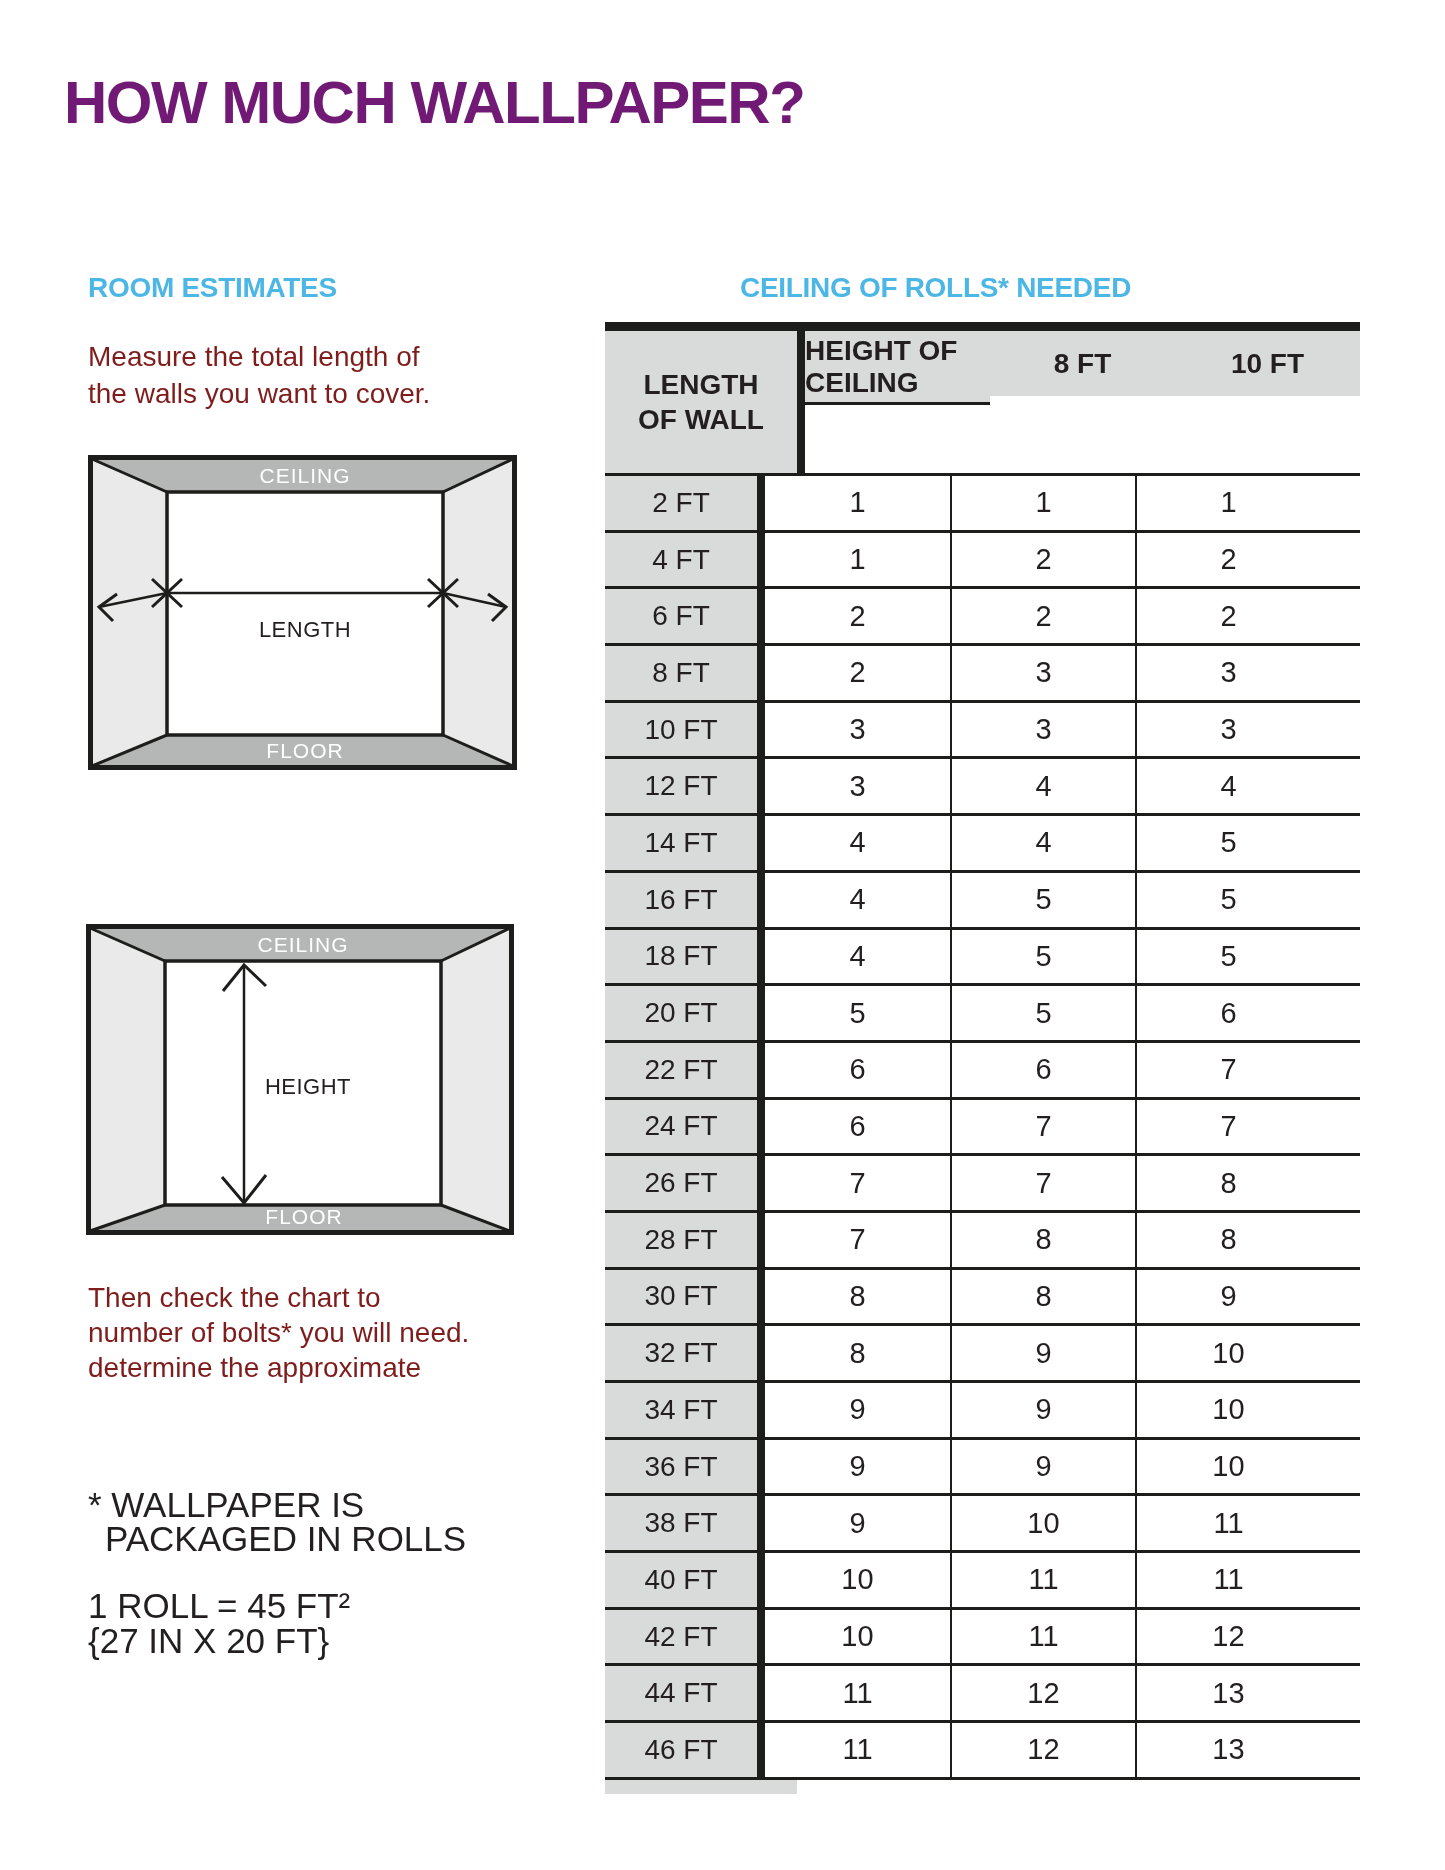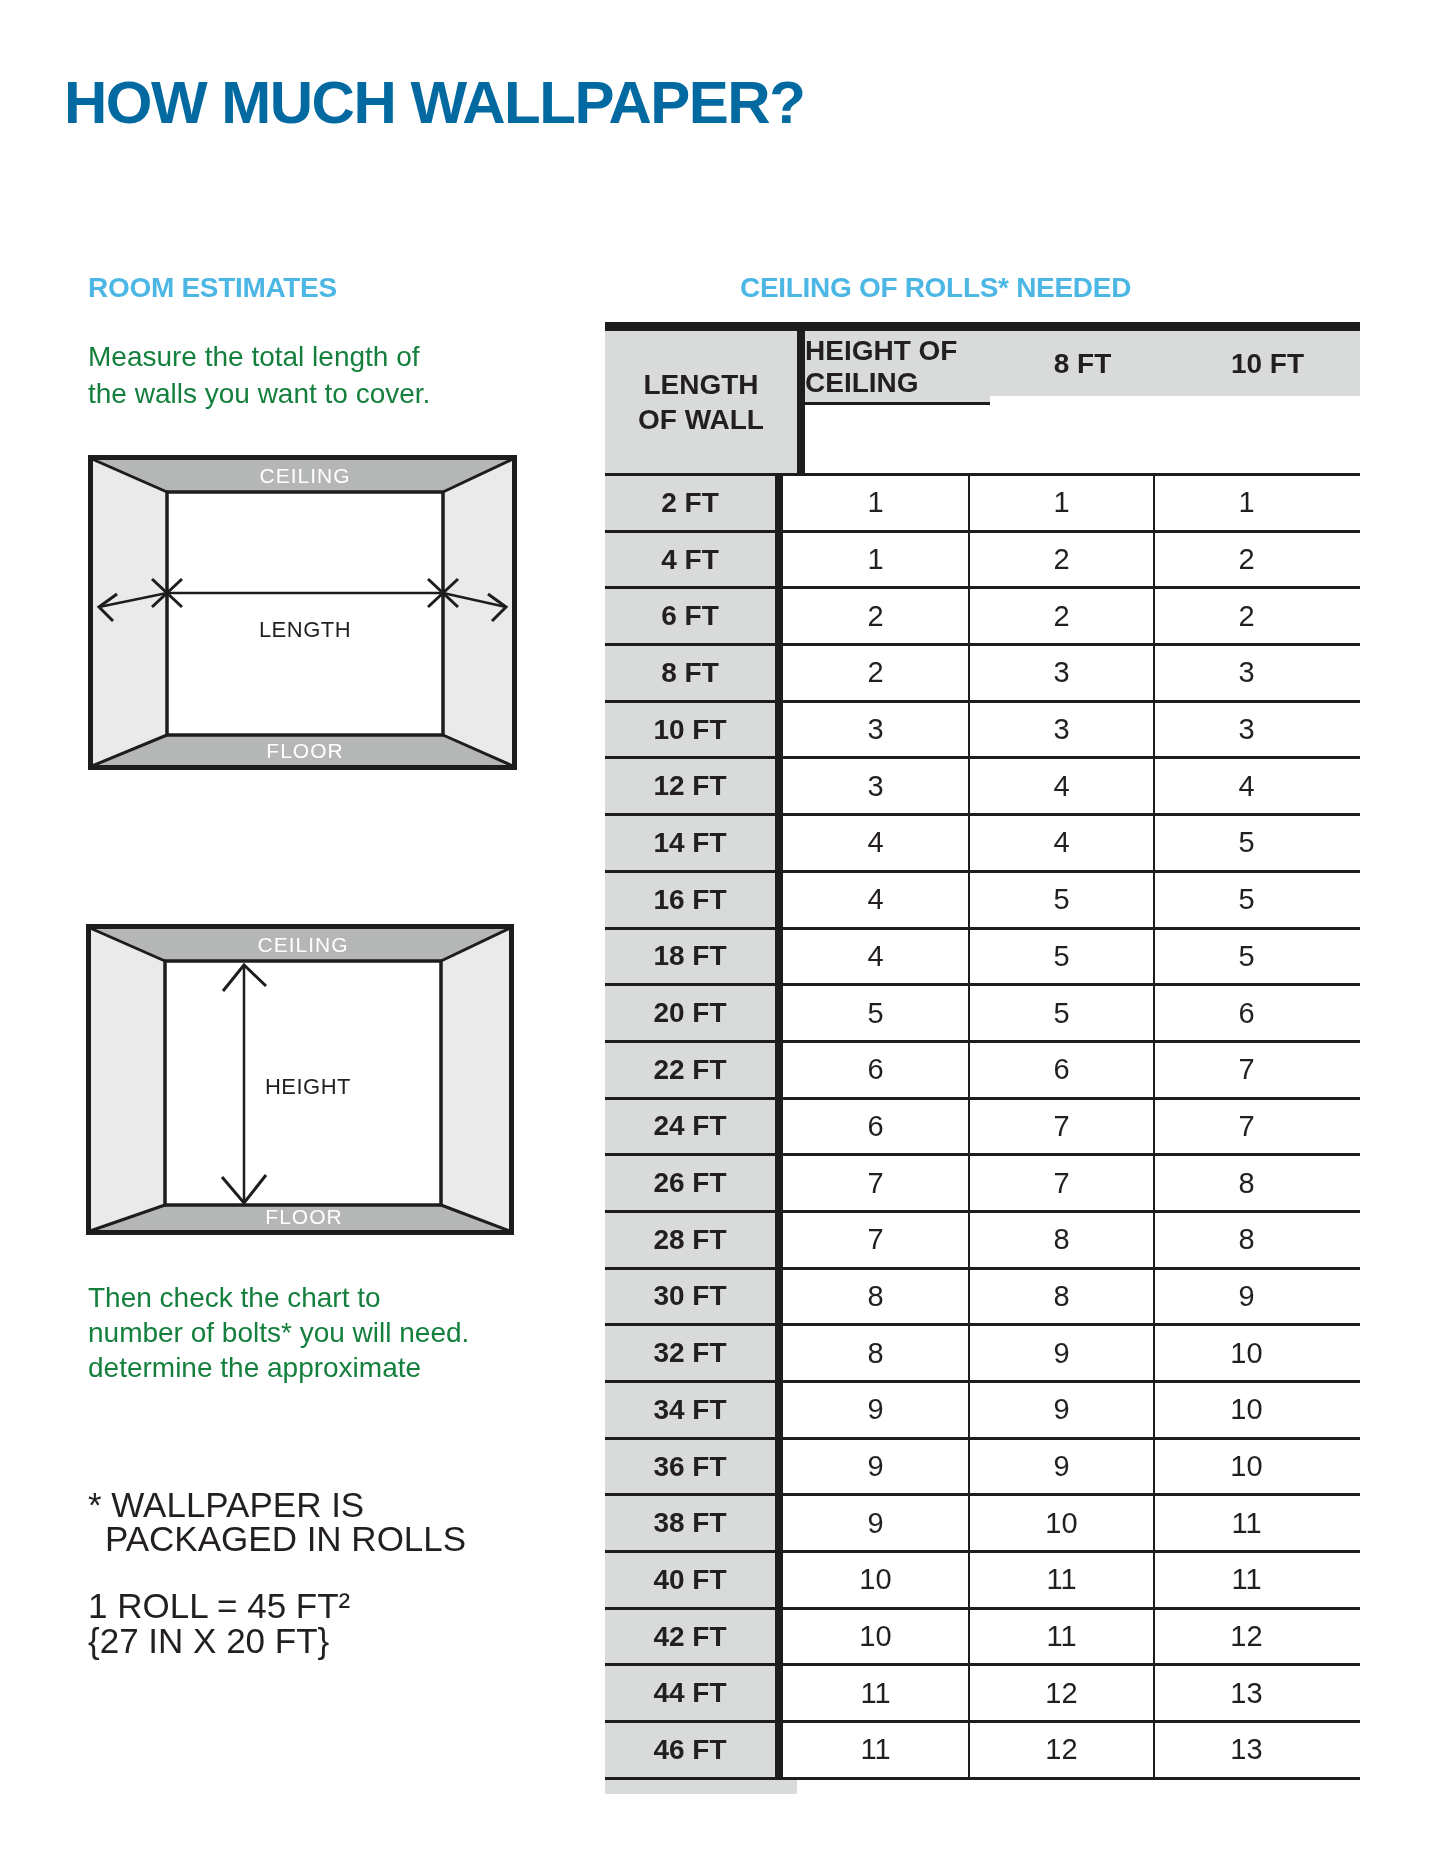--- a/index.html
+++ b/index.html
@@ -1,28 +1,28 @@
 <!DOCTYPE html>
 <html><head>
 <meta charset="utf-8">
 <style>
   html,body{margin:0;padding:0;background:#ffffff;}
   .canvas{position:relative;width:1445px;height:1870px;background:#ffffff;overflow:hidden;
           font-family:"Liberation Sans",sans-serif;color:#231f20;}
 
   
   .page-title{position:absolute;left:64px;top:68px;font-size:60px;font-weight:bold;
-              letter-spacing:-1.5px;color:#0369a1;white-space:nowrap;}
+              letter-spacing:-1.5px;color:#701a75;white-space:nowrap;}
   .section-heading{position:absolute;font-size:28px;font-weight:bold;color:#4cb7e5;
                    letter-spacing:-0.3px;white-space:nowrap;}
   #re-heading{left:88px;top:272px;text-align:center;}
   #norn-heading{left:740px;top:272px;}
 
   
-  .para{position:absolute;left:88px;font-size:28px;line-height:37px;color:#15803d;}
+  .para{position:absolute;left:88px;font-size:28px;line-height:37px;color:#7f1d1d;}
   #para1{top:338px;}
   #para2{top:812px;}
   #para3{top:1280px;line-height:35px;}
   .note{position:absolute;left:88px;font-size:35px;font-weight:normal;line-height:34px;}
   #note-block{top:1488px;}
   #note-block .indent{padding-left:17px;}
   #roll-block{top:1588px;line-height:35px;}
 
   
   .diagram{position:absolute;}
@@ -40,22 +40,22 @@
   .vdiv{width:8px;background:#1d1d1b;flex:none;}
   .thead-right{width:555px;display:flex;}
   .group-header{height:74px;background:#d9dada;border-bottom:3px solid #1d1d1b;
                 display:flex;align-items:center;justify-content:center;
                 font-size:28px;font-weight:bold;box-sizing:border-box;}
   .subhead{height:65px;background:#d9dada;display:flex;}
   .subhead .shcell{width:185px;display:flex;align-items:center;justify-content:center;
                    font-size:28px;font-weight:bold;}
   .hline{width:755px;height:3px;background:#1d1d1b;}
   .trow{display:flex;height:56.7px;border-bottom:3px solid #1d1d1b;box-sizing:border-box;}
-  .rlabel{width:170px;background:#d9dada;display:flex;align-items:center;justify-content:center;
-          font-size:28px;font-weight:bold;}
+  .rlabel{width:152px;background:#d9dada;display:flex;align-items:center;justify-content:center;
+          font-size:28px;font-weight:normal;}
   .cell{width:185px;background:#ffffff;display:flex;align-items:center;justify-content:center;
         font-size:29px;box-sizing:border-box;}
   .cell.bl{border-left:2px solid #1d1d1b;}
   .graystub{width:192px;height:14px;background:#d9dada;}
 </style>
 </head>
 <body>
 
 <div class="canvas">
 

